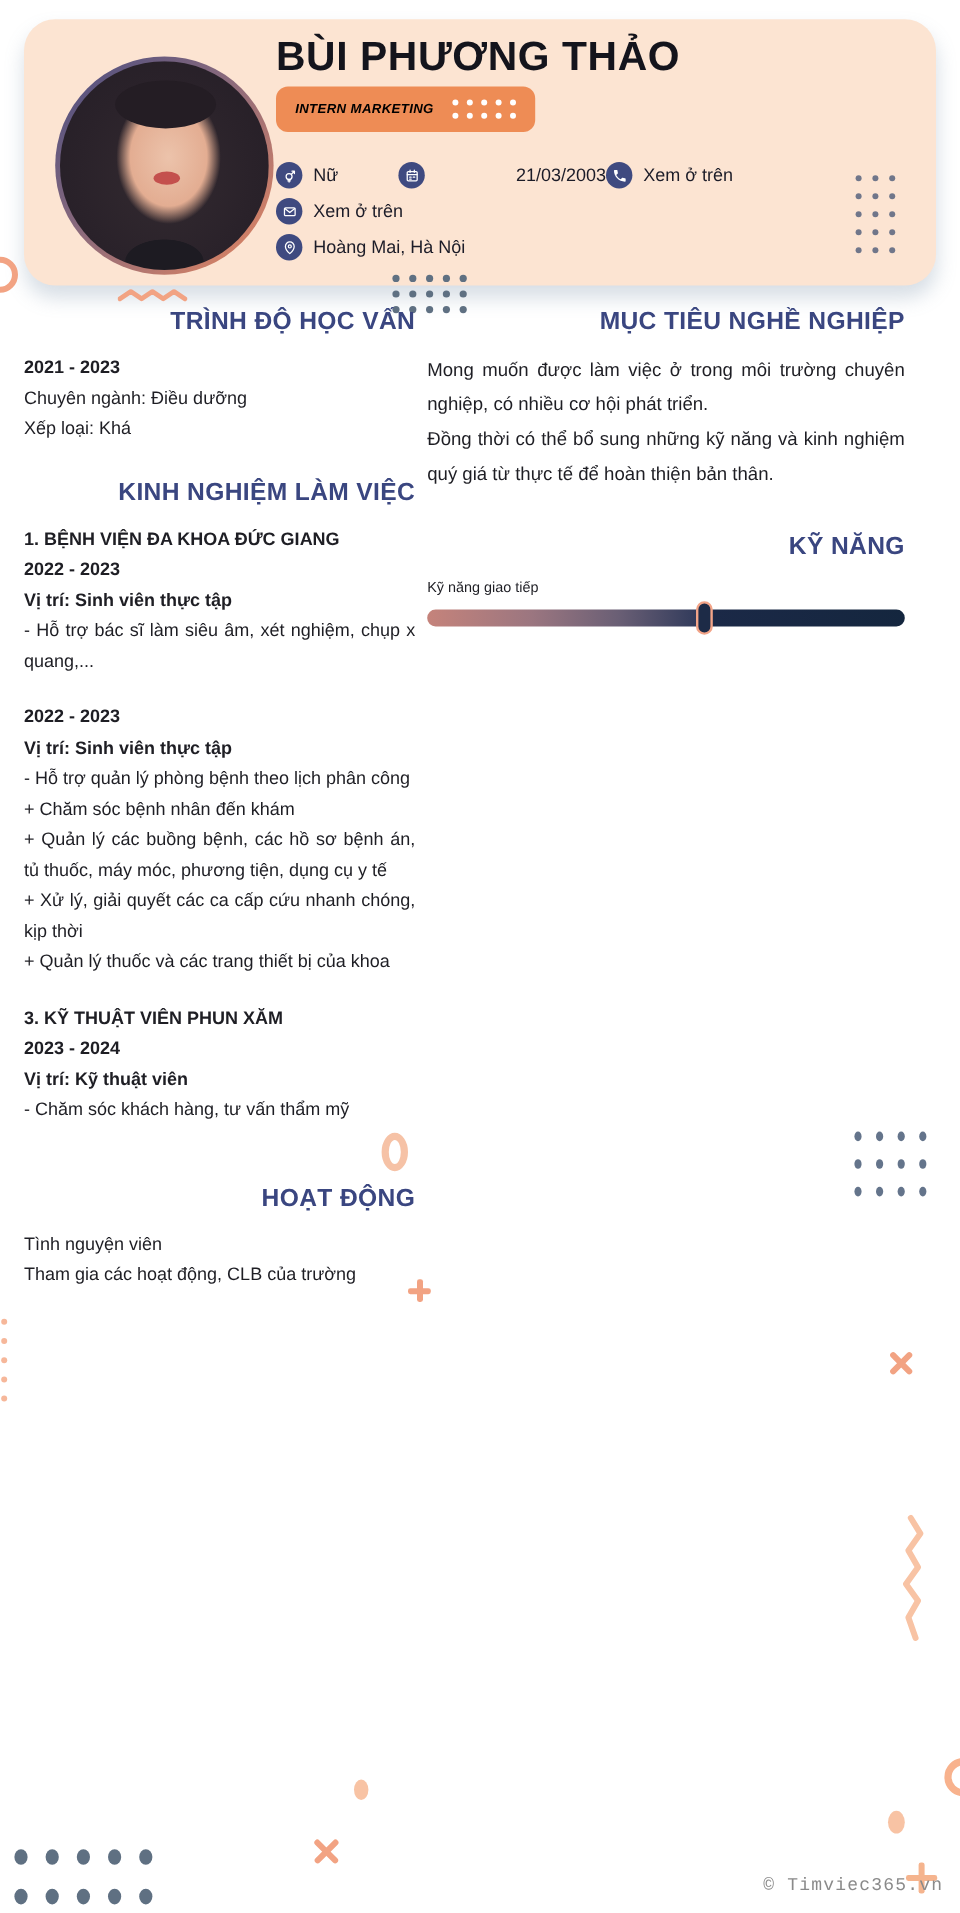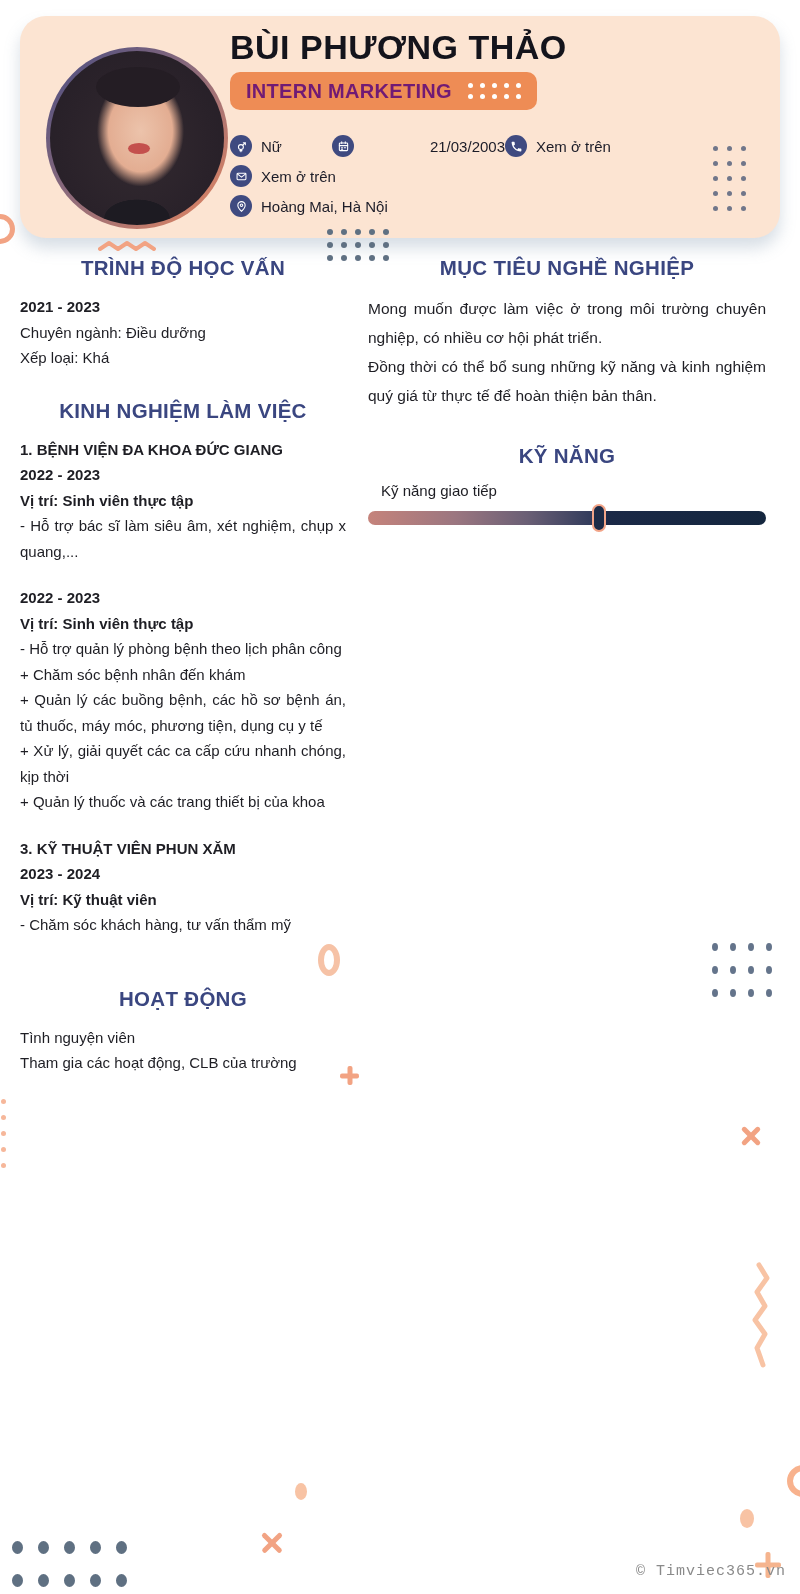--- a/index.html
+++ b/index.html
@@ -17,21 +17,21 @@
       radial-gradient(ellipse 58px 74px at 52% 46%, #ecc3ab 0%, #e3ad92 55%, transparent 75%),
       radial-gradient(ellipse 120px 130px at 50% 55%, #332a30 0%, #2a222a 60%, #241e26 100%);}
   .photo::after{content:"";position:absolute;left:78px;top:92px;width:22px;height:11px;border-radius:50%;
     background:#c4504d;}
   .photo::before{content:"";position:absolute;left:46px;top:16px;width:84px;height:40px;border-radius:50%;
     background:#241d24;}
 
   .name{position:absolute;left:210px;top:12px;font-size:34px;font-weight:800;color:#14141c;letter-spacing:.5px;}
   .badge{position:absolute;left:210px;top:56px;height:38px;background:#ee8c55;border-radius:10px;
     display:flex;align-items:center;padding:0 16px;gap:16px;}
-  .badge-label{font-size:20px;font-weight:700;color:#701a75;letter-spacing:.3px;}
+  .badge-label{font-size:11px;font-weight:700;color:#000000;letter-spacing:.3px;font-style:italic;}
 
   .info{position:absolute;left:210px;top:119px;}
   .info-row{display:flex;align-items:center;height:22px;margin-bottom:8px;}
   .info-item{display:flex;align-items:center;gap:9px;}
   .w1{width:102px;} .w2{width:173px;justify-content:space-between;}
   .icon-circle{width:22px;height:22px;border-radius:50%;background:#3f4a80;display:flex;
     align-items:center;justify-content:center;flex:0 0 22px;}
   .icon-circle svg{display:block;}
   .info-text{font-size:15px;color:#1c1c28;}
 
@@ -47,32 +47,32 @@
   .plus::before{left:50%;top:0;width:5px;height:100%;transform:translateX(-50%);}
   .plus::after{top:50%;left:0;height:5px;width:100%;transform:translateY(-50%);}
   .xmark{position:absolute;}
   .xmark::before,.xmark::after{content:"";position:absolute;left:50%;top:50%;width:5px;height:120%;
     background:currentColor;border-radius:3px;}
   .xmark::before{transform:translate(-50%,-50%) rotate(45deg);}
   .xmark::after{transform:translate(-50%,-50%) rotate(-45deg);}
 
   
   .col-left{position:absolute;left:20px;top:256px;width:326px;}
-  .col-right{position:absolute;left:368px;top:256px;width:398px;}
-  .sec-heading{font-size:20.5px;font-weight:700;color:#3a4680;text-align:center;letter-spacing:.3px;
+  .col-right{position:absolute;left:356px;top:256px;width:398px;}
+  .sec-heading{font-size:20.5px;font-weight:700;color:#3a4680;text-align:right;letter-spacing:.3px;
     margin:0 0 14px 0;}
   .line{font-size:15px;line-height:25.5px;color:#1e1e24;}
   .b{font-weight:700;}
   .detail{font-size:15px;line-height:25.5px;color:#1e1e24;text-align:justify;}
   .job{margin-bottom:21px;}
   .gap-lg{height:28px;}
   .para{font-size:15.5px;line-height:29px;color:#1e1e24;text-align:justify;margin:0;}
 
   
-  .skill-label{font-size:15px;color:#1e1e24;margin:14px 0 12px 13px;}
+  .skill-label{font-size:12px;color:#1e1e24;margin:14px 0 12px 0;}
   .skill-track{position:relative;height:14px;border-radius:7px;
     background:linear-gradient(90deg,#c5837b 0%,#9b7680 22%,#6a5f75 40%,#333c5c 56%,#1b2947 60%,#14263e 100%);}
   .skill-knob{position:absolute;top:50%;width:14px;height:28px;border-radius:8px;background:#1d2b47;
     border:2px solid #f2a488;transform:translate(-50%,-50%);box-sizing:border-box;}
 
   
   .watermark{position:absolute;left:636px;top:1563px;font-family:"Liberation Mono","DejaVu Sans Mono",monospace;
     font-size:15px;color:#8a8a8a;letter-spacing:1px;}
 </style>
 </head>

